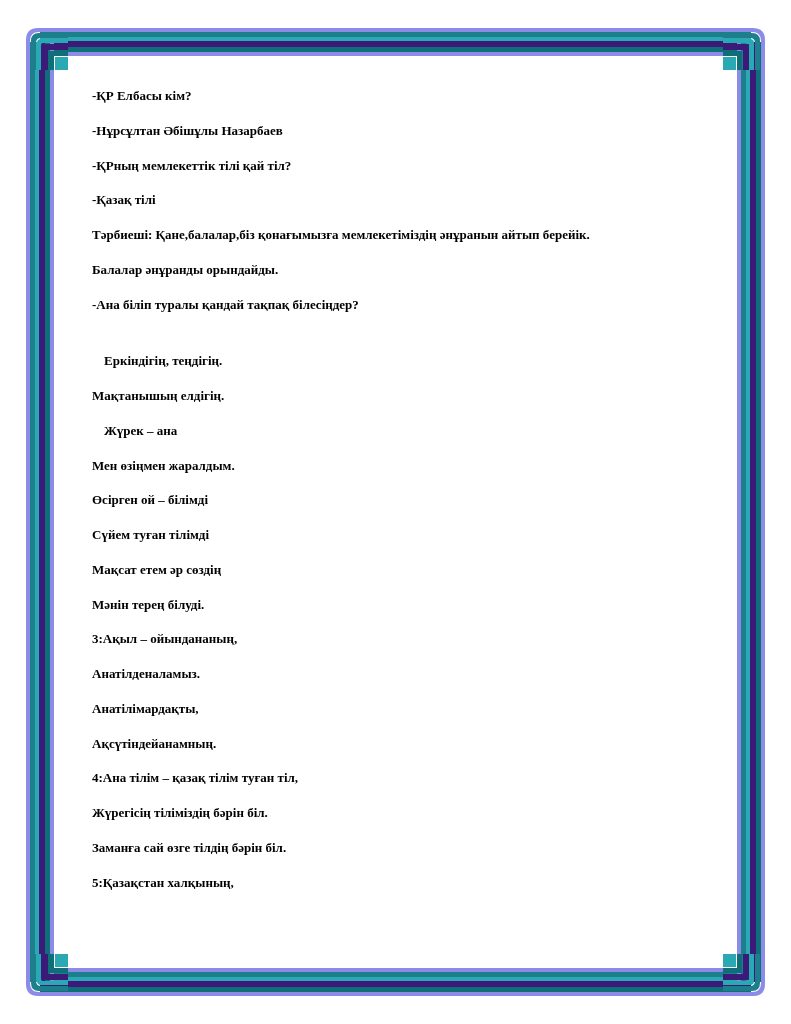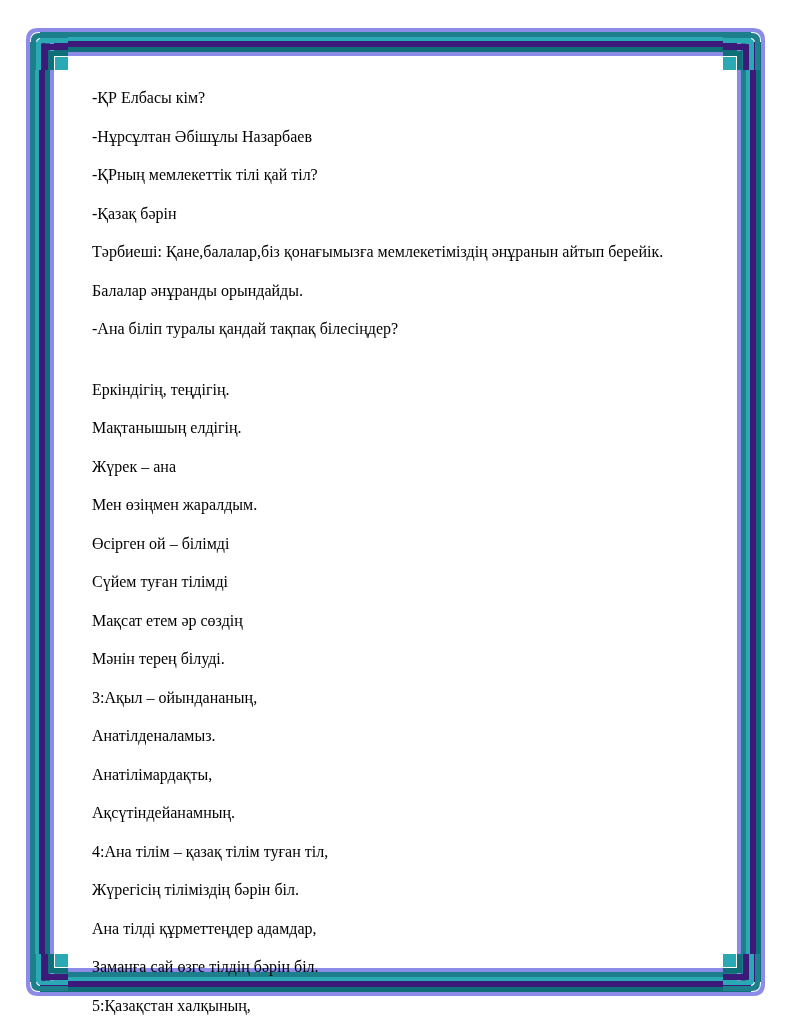--- a/index.html
+++ b/index.html
@@ -90,27 +90,29 @@
   .c-br { right: -4px; bottom: -4px; transform: scale(-1,-1); }
 
   
   .content {
     position: absolute;
     left: 92px;
     top: 88px;
     width: 610px;
   }
   .para {
-    font-size: 16px;
+    font-size: 13px;
     line-height: 1.25;
     color: #000000;
     margin: 0 0 18.5px 0;
     white-space: pre-wrap;
+    font-weight: bold;
   }
   .para.indent {
+    margin-left: 12px;
   }
   .spacer {
     height: 22px;
   }
 </style>
 </head>
 <body>
 
 <div class="page">
 
@@ -167,37 +169,36 @@
         <path d="M27,46 L27,27 L46,27 L46,32 L32,32 L32,46 Z" fill="#0e6f78"></path>
         <path d="M33,46 L33,33 L46,33 L46,46 Z" fill="#2aa9b5"></path>
       </svg>
     </div>
   </div>
 
   <div class="content" id="doc-body">
       <p class="para">-ҚР Елбасы кім?</p>
       <p class="para">-Нұрсұлтан Әбішұлы Назарбаев</p>
       <p class="para">-ҚРның мемлекеттік тілі қай тіл?</p>
-      <p class="para">-Қазақ бәрін</p>
+      <p class="para">-Қазақ тілі</p>
       <p class="para">Тәрбиеші: Қане,балалар,біз қонағымызға мемлекетіміздің әнұранын айтып берейік.</p>
       <p class="para">Балалар әнұранды орындайды.</p>
       <p class="para">-Ана біліп туралы қандай тақпақ білесіңдер?</p>
       <div class="spacer"></div>
       <p class="para indent">Еркіндігің, теңдігің.</p>
       <p class="para">Мақтанышың елдігің.</p>
       <p class="para indent">Жүрек – ана</p>
       <p class="para">Мен өзіңмен жаралдым.</p>
       <p class="para">Өсірген ой – білімді</p>
       <p class="para">Сүйем туған тілімді</p>
       <p class="para">Мақсат етем әр сөздің</p>
       <p class="para">Мәнін терең білуді.</p>
       <p class="para">3:Ақыл – ойындананың,</p>
       <p class="para">Анатілденаламыз.</p>
       <p class="para">Анатілімардақты,</p>
       <p class="para">Ақсүтіндейанамның.</p>
       <p class="para">4:Ана тілім – қазақ тілім туған тіл,</p>
       <p class="para">Жүрегісің тіліміздің бәрін біл.</p>
-      <p class="para">Ана тілді құрметтеңдер адамдар,</p>
       <p class="para">Заманға сай өзге тілдің бәрін біл.</p>
       <p class="para">5:Қазақстан халқының,</p>
     </div>
 
 </div>
 
 </body></html>

